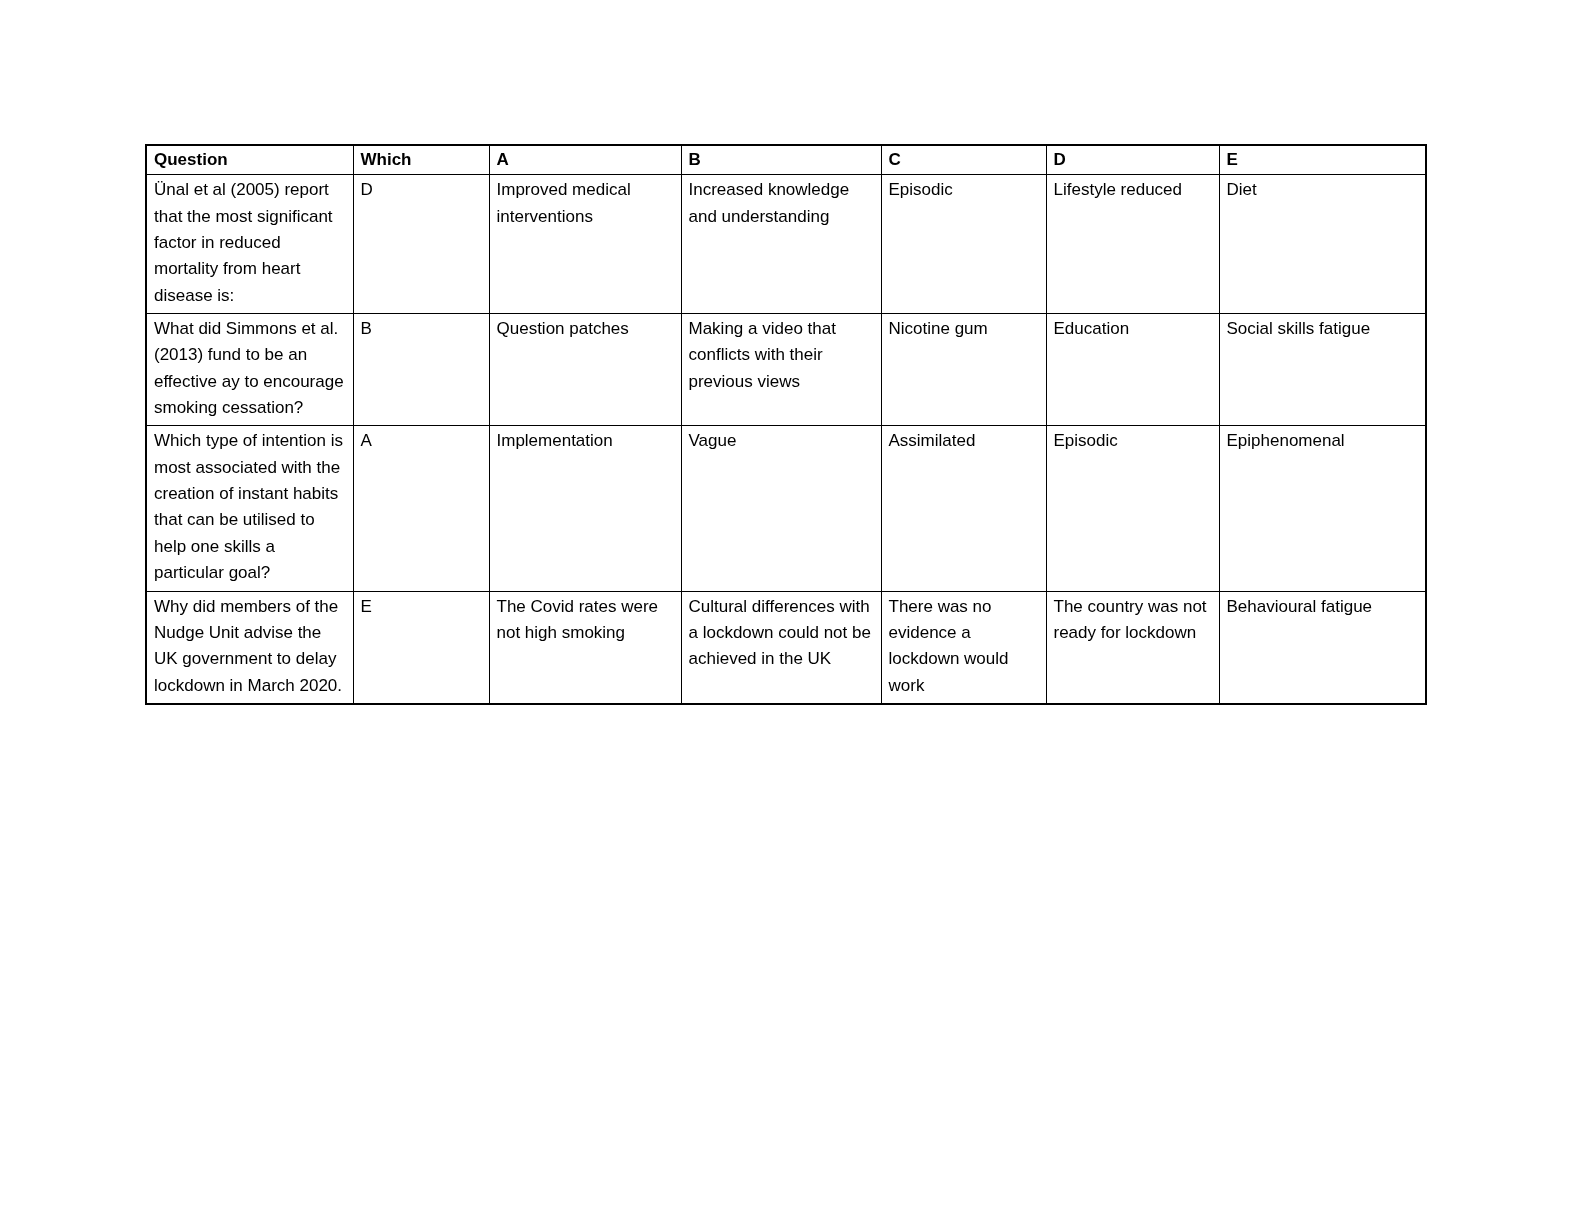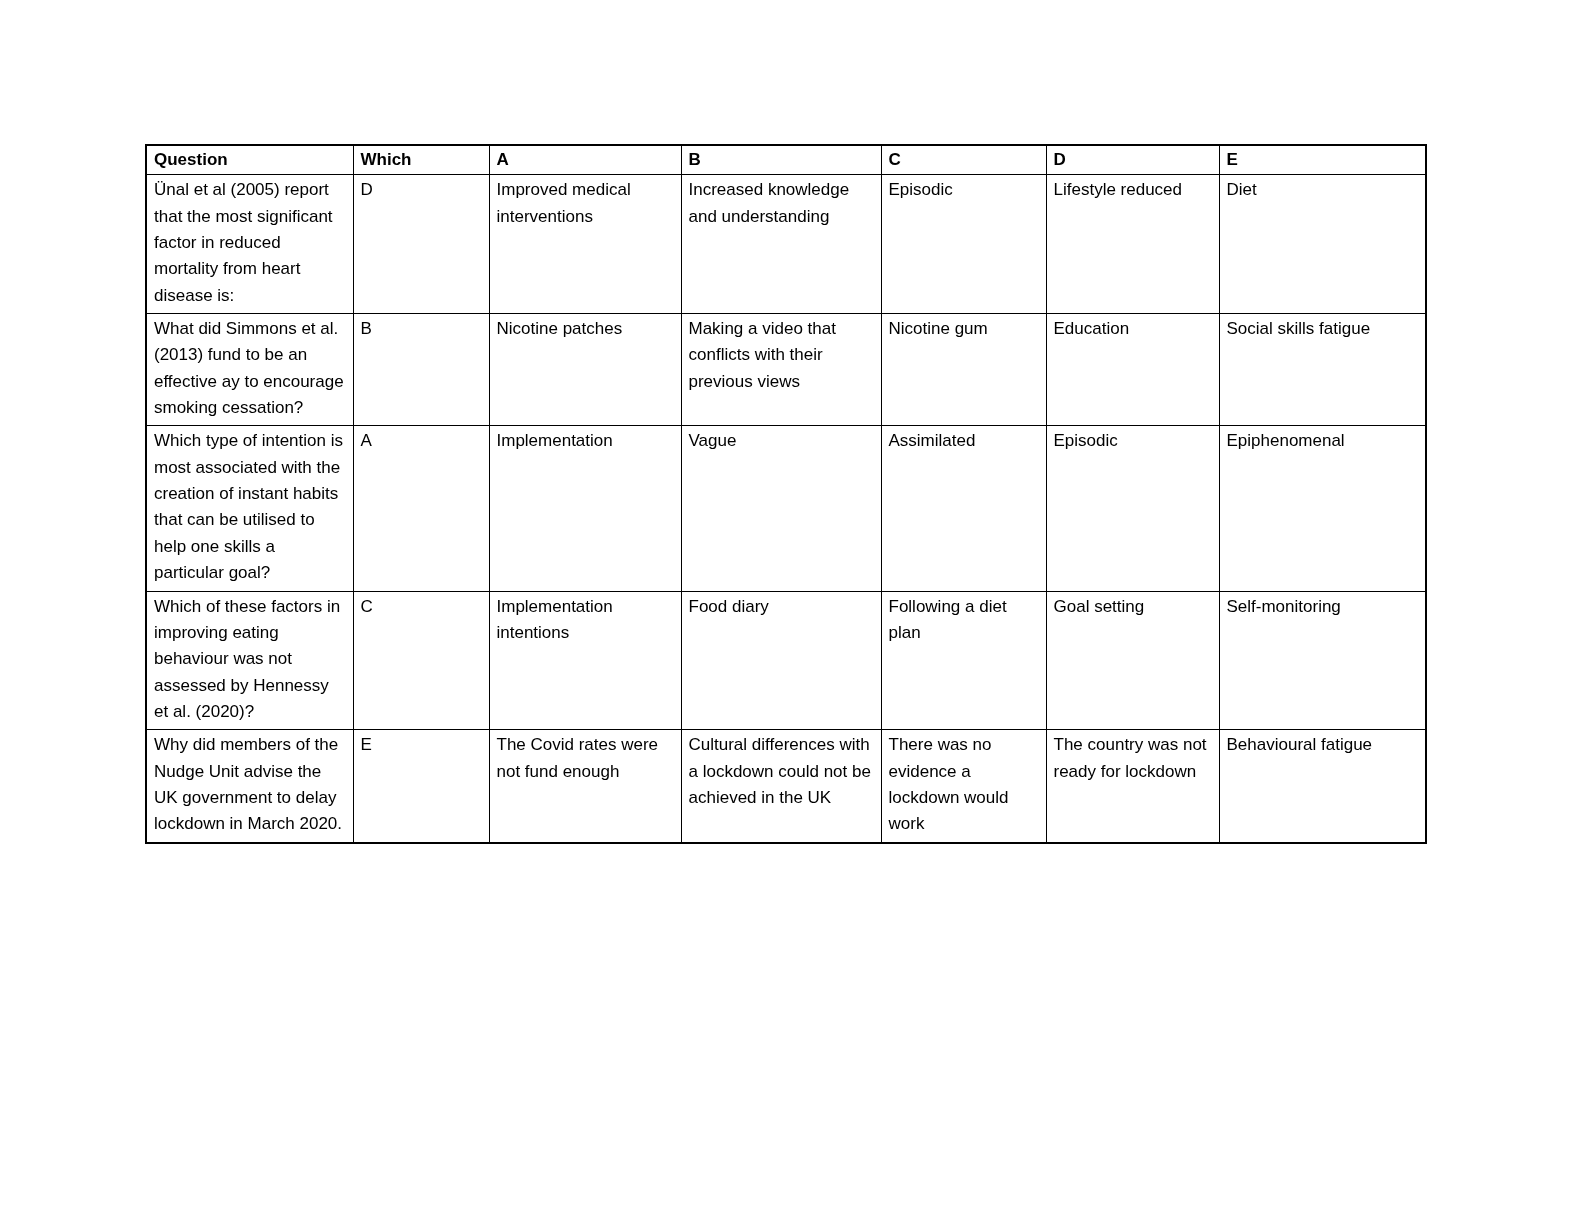--- a/index.html
+++ b/index.html
@@ -85,48 +85,39 @@
         <td>D</td>
         <td>Improved medical interventions</td>
         <td>Increased knowledge and understanding</td>
         <td>Episodic</td>
         <td>Lifestyle reduced</td>
         <td>Diet</td>
       </tr>
       <tr>
         <td>What did Simmons et al. (2013) fund to be an effective ay to encourage smoking cessation?</td>
         <td>B</td>
-        <td>Nicotine patches</td>
+        <td>Question patches</td>
         <td>Making a video that conflicts with their previous views</td>
         <td>Nicotine gum</td>
         <td>Education</td>
         <td>Social skills fatigue</td>
       </tr>
       <tr>
         <td>Which type of intention is most associated with the creation of instant habits that can be utilised to help one skills a particular goal?</td>
         <td>A</td>
         <td>Implementation</td>
         <td>Vague</td>
         <td>Assimilated</td>
         <td>Episodic</td>
         <td>Epiphenomenal</td>
       </tr>
       <tr>
-        <td>Which of these factors in improving eating behaviour was not assessed by Hennessy et al. (2020)?</td>
-        <td>C</td>
-        <td>Implementation intentions</td>
-        <td>Food diary</td>
-        <td>Following a diet plan</td>
-        <td>Goal setting</td>
-        <td>Self-monitoring</td>
-      </tr>
-      <tr>
         <td>Why did members of the Nudge Unit advise the UK government to delay lockdown in March 2020.</td>
         <td>E</td>
-        <td>The Covid rates were not fund enough</td>
+        <td>The Covid rates were not high smoking</td>
         <td>Cultural differences with a lockdown could not be achieved in the UK</td>
         <td>There was no evidence a lockdown would work</td>
         <td>The country was not ready for lockdown</td>
         <td>Behavioural fatigue</td>
       </tr>
     </tbody>
   </table>
 </div>
 
 </body></html>

